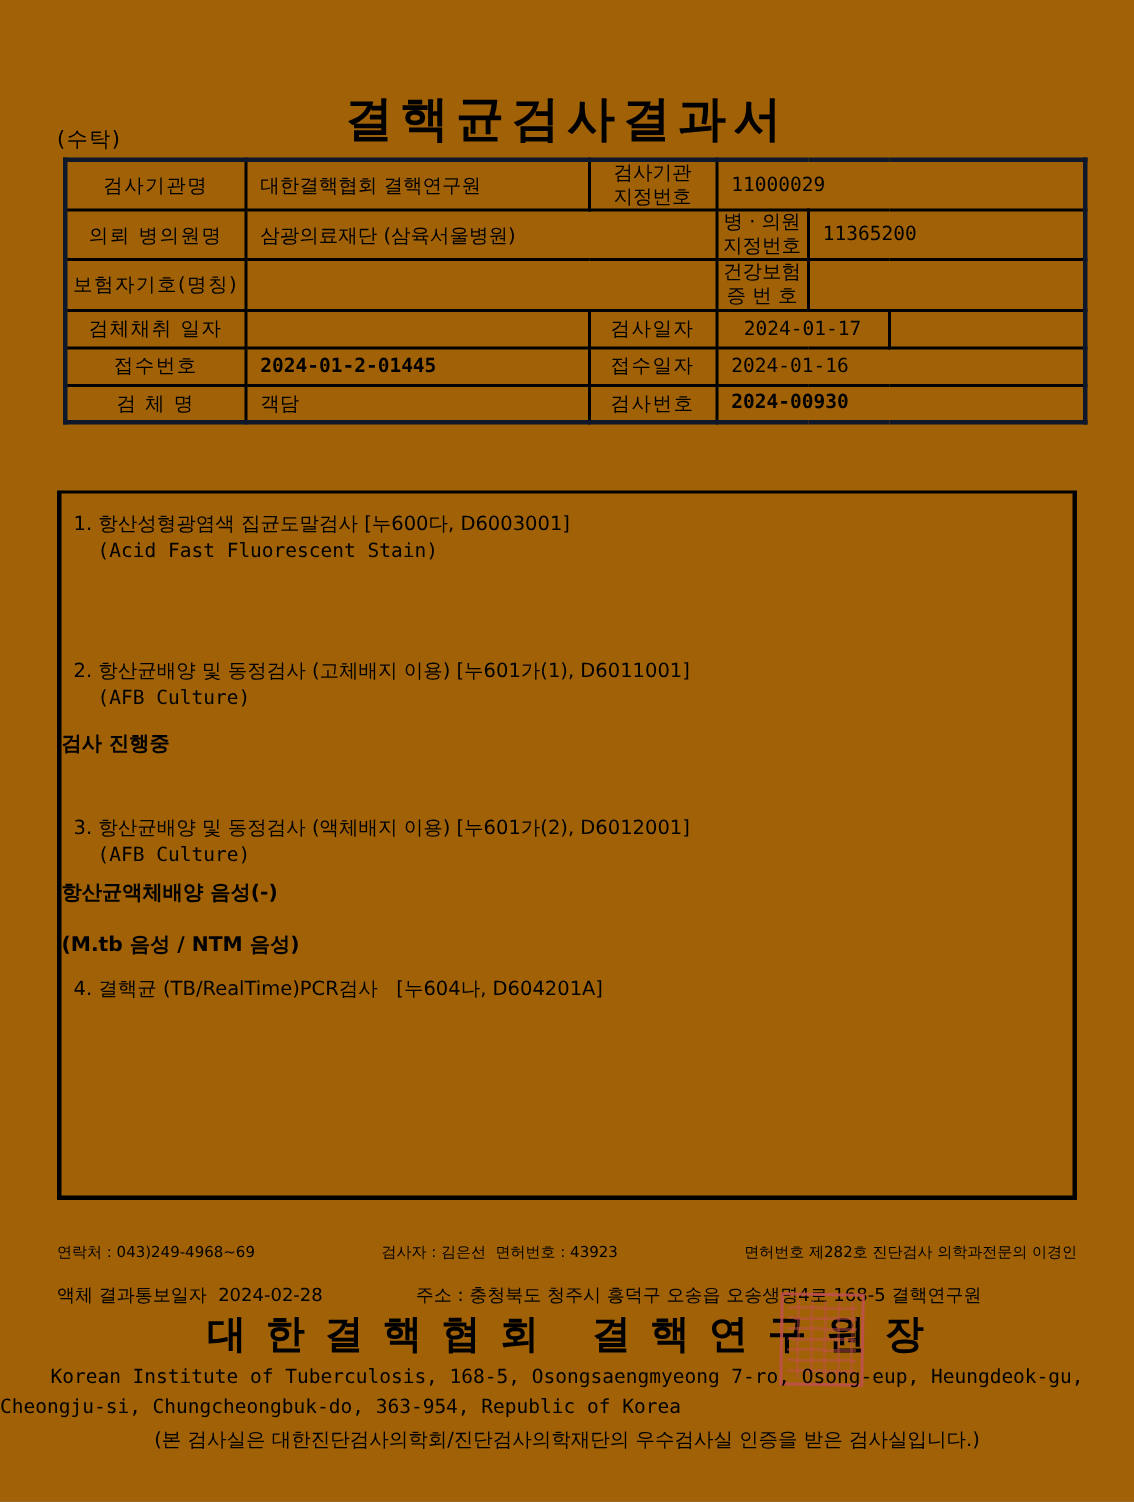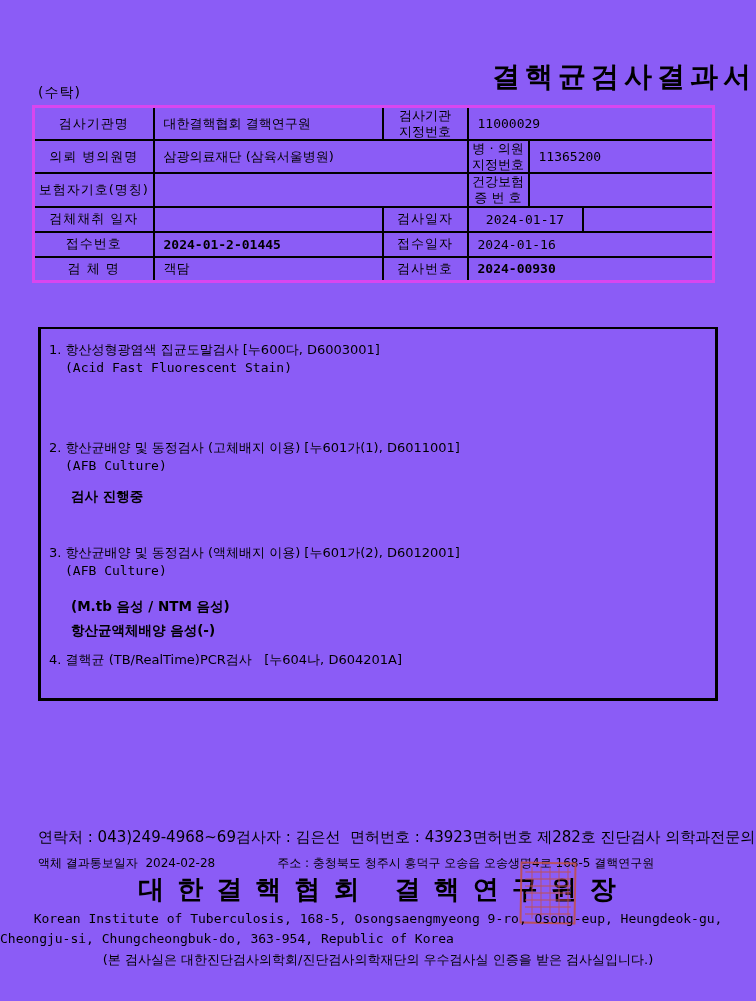--- a/index.html
+++ b/index.html
@@ -1,69 +1,69 @@
 <!DOCTYPE html>
 <html><head>
 <meta charset="utf-8">
 <style>
   * { margin:0; padding:0; box-sizing:border-box; }
   body { background:#888; }
   .page {
     position:relative; width:756px; height:1001px; margin:0 auto;
-    background:#8b5cf6; color:#000;
+    background:#a16207; color:#000;
     font-family:"DejaVu Sans", sans-serif;
     overflow:hidden;
   }
   .mono { font-family:"DejaVu Sans Mono","DejaVu Sans",monospace; }
   .pre { white-space:pre; }
 
   
   .header { position:absolute; top:52px; left:0; right:0; height:52px; }
   .consign { position:absolute; left:38px; bottom:2px; font-size:14px; letter-spacing:1px; }
   .doc-title {
-    position:absolute; left:0; right:0; top:6px; text-align:right;
-    font-size:28px; font-weight:bold; letter-spacing:5px;
+    position:absolute; left:0; right:0; top:6px; text-align:center;
+    font-size:32px; font-weight:bold; letter-spacing:5px;
   }
   .barcode-wrap { position:absolute; right:60px; top:4px; width:132px; }
   .barcode-bars {
     height:28px; width:132px;
     background:
       repeating-linear-gradient(90deg,#000 0 2px,transparent 2px 7px),
       repeating-linear-gradient(90deg,transparent 0 3px,#000 3px 4px,transparent 4px 11px),
       repeating-linear-gradient(90deg,#000 0 1px,transparent 1px 17px);
   }
   .barcode-num { text-align:center; font-size:8px; letter-spacing:1px; margin-top:1px; }
 
   
   table.info {
-    position:absolute; top:105px; left:32px;
+    position:absolute; top:105px; left:42px;
     border-collapse:collapse; table-layout:fixed; width:680px;
-    border:3px solid #d946ef;
+    border:3px solid #0f172a;
   }
   table.info td { border:2px solid #000; font-size:13px; overflow:hidden; vertical-align:middle; }
   tr.tall td { height:33px; }
   tr.short td { height:25px; }
   td.lbl { text-align:center; letter-spacing:1px; }
   td.lbl2 { text-align:center; white-space:pre-line; font-size:12px; line-height:1.2; letter-spacing:0;margin-left:12px; }
   td.val { padding-left:9px; text-align:left; }
   td.ctr { text-align:center; padding-left:0; }
   .b { font-weight:bold; }
 
   
   .results {
-    position:absolute; top:327px; left:38px; width:680px; height:374px;
+    position:absolute; top:327px; left:38px; width:680px; height:473px;
     border:3px solid #000; border-top-width:2px;
   }
   .test-item { position:absolute; left:0; right:0; font-size:13px; line-height:18px; }
   .t-title { padding-left:8px; white-space:pre; }
   .t-sub { padding-left:24px; }
-  .t-res { padding-left:30px; font-weight:bold; font-size:13.5px; }
+  .t-res { font-weight:bold; font-size:13.5px; }
 
   
-  .f-line1 { position:absolute; top:828px; left:38px; right:38px; display:flex; justify-content:space-between; font-size:15px; }
+  .f-line1 { position:absolute; top:828px; left:38px; right:38px; display:flex; justify-content:space-between; font-size:10px; }
   .f-line2 { position:absolute; top:855px; left:38px; right:38px; display:flex; font-size:12px; }
   .f-line2 .addr { margin-left:62px; }
   .org-line { position:absolute; top:872px; left:0; right:0; height:40px; text-align:center; }
   .org-title { font-size:26px; font-weight:bold; white-space:pre; letter-spacing:2px; }
   .seal {
     position:absolute; left:520px; top:-10px; width:56px; height:62px;
     border:2px solid #c0504d; opacity:0.9; transform:rotate(1deg);
     background:
       repeating-linear-gradient(0deg, rgba(192,80,77,.55) 0 2px, transparent 2px 7px),
       repeating-linear-gradient(90deg, rgba(192,80,77,.45) 0 2px, transparent 2px 9px);
@@ -147,22 +147,22 @@
 
     <div class="test-item" style="top:110px;">
       <div class="t-title">2. 항산균배양 및 동정검사 (고체배지 이용) [누601가(1), D6011001]</div>
       <div class="t-sub mono">(AFB Culture)</div>
       <div class="t-res" style="margin-top:12px;">검사 진행중</div>
     </div>
 
     <div class="test-item" style="top:215px;">
       <div class="t-title">3. 항산균배양 및 동정검사 (액체배지 이용) [누601가(2), D6012001]</div>
       <div class="t-sub mono">(AFB Culture)</div>
+      <div class="t-res" style="margin-top:6px;">항산균액체배양 음성(-)</div>
       <div class="t-res" style="margin-top:17px;">(M.tb 음성 / NTM 음성)</div>
-      <div class="t-res" style="margin-top:6px;">항산균액체배양 음성(-)</div>
     </div>
 
     <div class="test-item" style="top:322px;">
       <div class="t-title">4. 결핵균 (TB/RealTime)PCR검사   [누604나, D604201A]</div>
     </div>
 
   </div>
 
   <div class="f-line1">
     <span class="pre">연락처 : 043)249-4968~69</span>
@@ -173,17 +173,17 @@
   <div class="f-line2">
     <span class="pre">액체 결과통보일자  2024-02-28</span>
     <span class="pre addr">주소 : 충청북도 청주시 흥덕구 오송읍 오송생명4로 168-5 결핵연구원</span>
   </div>
 
   <div class="org-line">
     <span class="org-title">대 한 결 핵 협 회   결 핵 연 구 원 장</span>
     <span class="seal"></span>
   </div>
 
-  <div class="eng1 mono">Korean Institute of Tuberculosis, 168-5, Osongsaengmyeong 9-ro, Osong-eup, Heungdeok-gu,</div>
+  <div class="eng1 mono">Korean Institute of Tuberculosis, 168-5, Osongsaengmyeong 7-ro, Osong-eup, Heungdeok-gu,</div>
   <div class="eng2 mono">Cheongju-si, Chungcheongbuk-do, 363-954, Republic of Korea</div>
   <div class="note">(본 검사실은 대한진단검사의학회/진단검사의학재단의 우수검사실 인증을 받은 검사실입니다.)</div>
 
 </div>
 
 </body></html>

